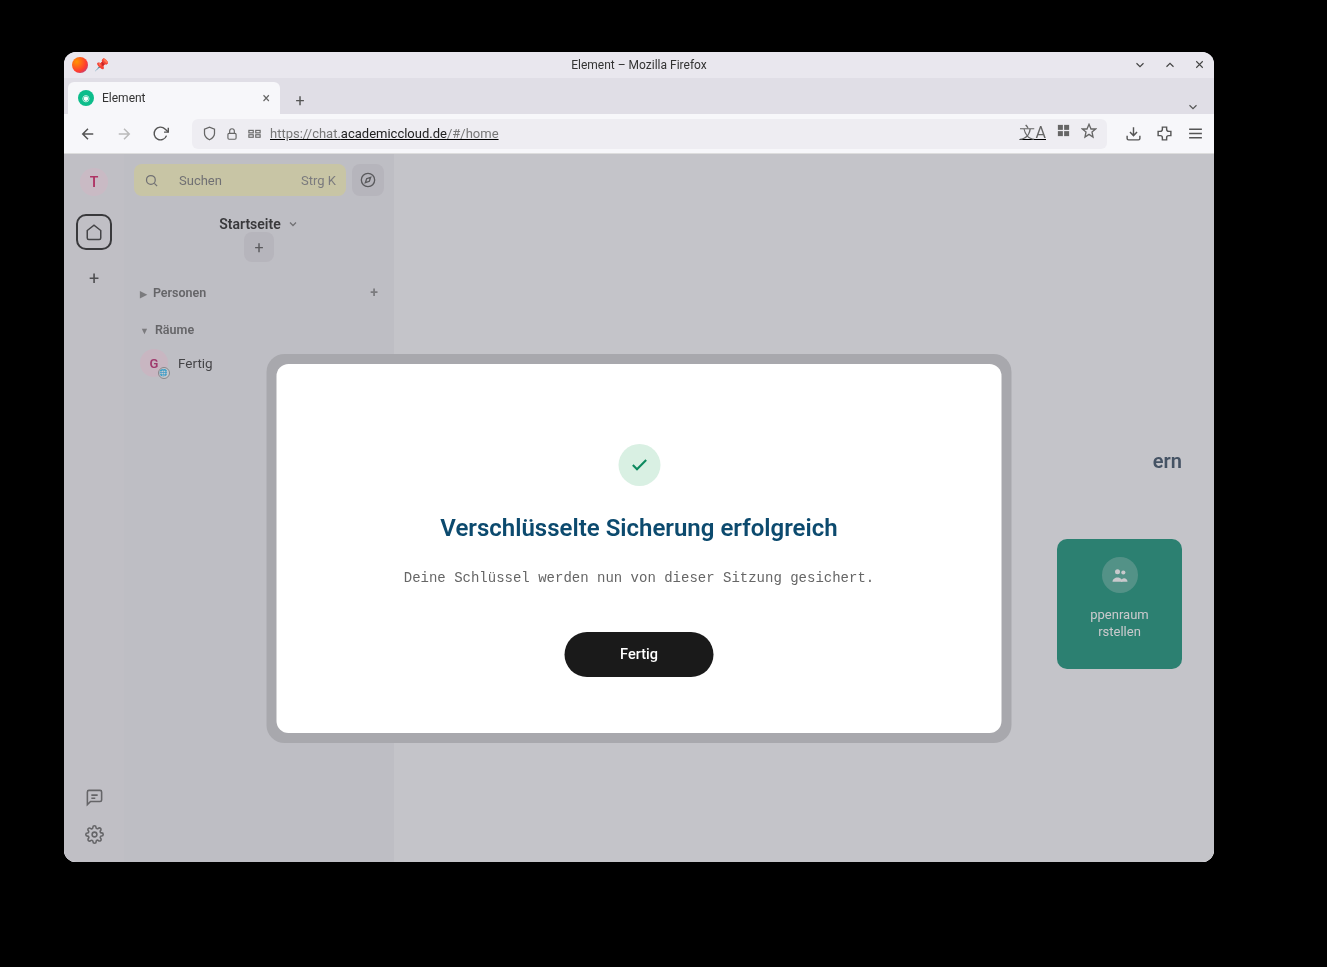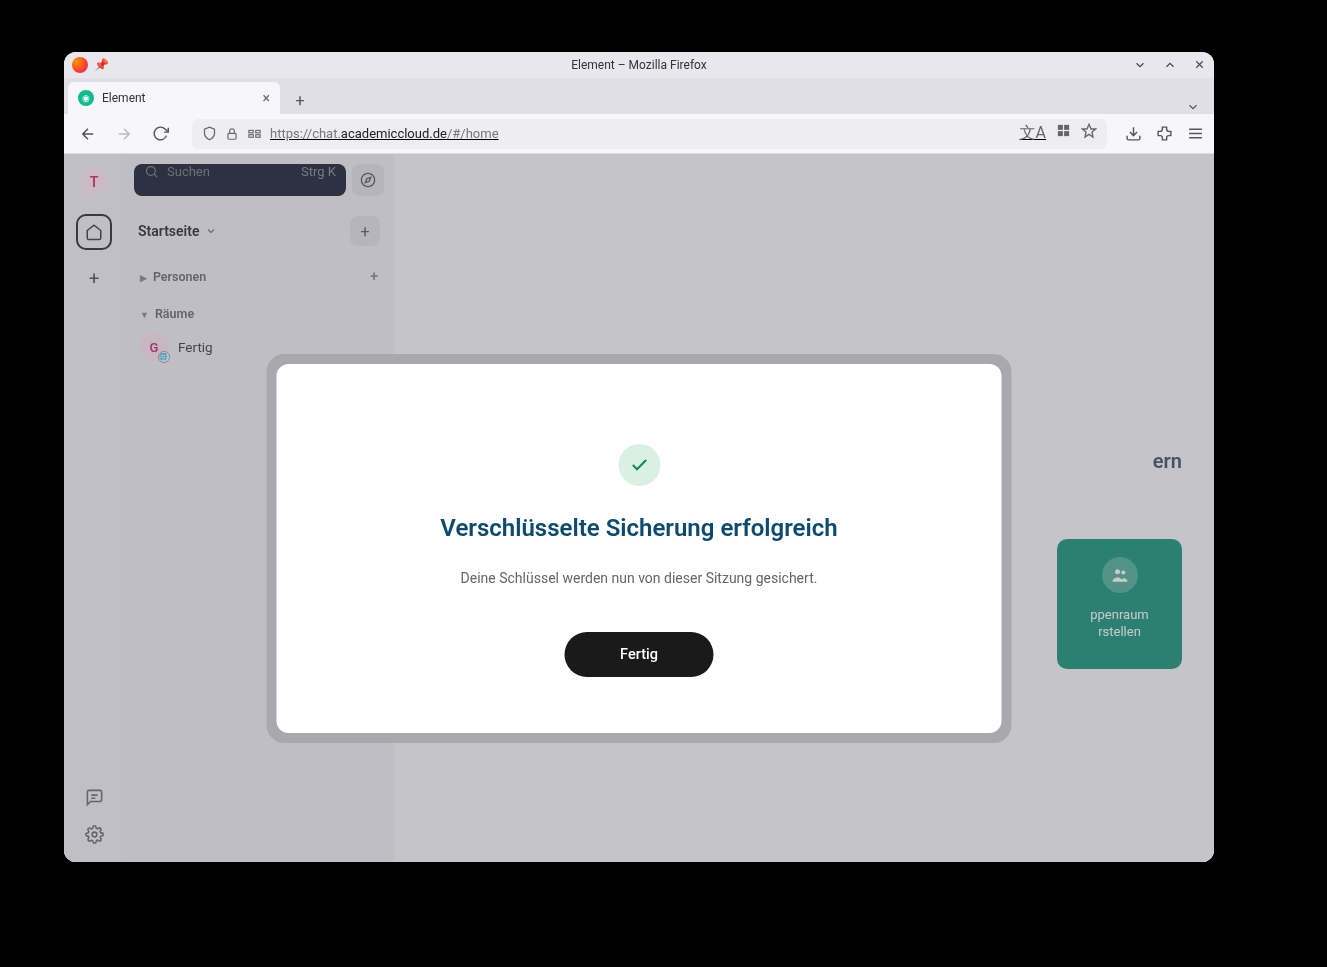--- a/index.html
+++ b/index.html
@@ -39,24 +39,24 @@
 .appbody { position: absolute; top: 102px; left: 0; right: 0; bottom: 0; display: flex; background: #f2f0f5; }
 .farleft { width: 60px; background: #f2f0f5; display: flex; flex-direction: column; align-items: center; padding-top: 14px; gap: 18px; }
 .avatar-sm { width: 28px; height: 28px; border-radius: 50%; background: #ffe8f3; color: #d81b60; display: flex; align-items: center; justify-content: center; font-weight: 600; font-size: 14px; }
 .home-btn { width: 36px; height: 36px; border: 2px solid #222; border-radius: 10px; display: flex; align-items: center; justify-content: center; background: #f2f0f5; cursor: pointer; }
 .plus-space { color: #444; font-size: 18px; cursor: pointer; }
 .farleft-bottom { margin-top: auto; margin-bottom: 18px; display: flex; flex-direction: column; gap: 18px; color: #666; }
 .farleft-bottom > * { cursor: pointer; }
 
 .roomlist { width: 270px; background: #efeef3; padding: 10px 10px; }
 .searchrow { display: flex; gap: 6px; }
-.searchbox { flex: 1; height: 32px; background: #0f172a; border-radius: 8px; display: flex; padding: 0 10px; gap: 8px; color: #777; font-size: 13px; }
+.searchbox { flex: 1; height: 32px; background: #fef9c3; border-radius: 8px; display: flex; align-items: center; padding: 0 10px; gap: 20px; color: #777; font-size: 13px; }
 .searchbox .kbd { margin-left: auto; font-size: 13px; color: #888; }
 .explore-btn { width: 32px; height: 32px; background: #e2e0e7; border-radius: 8px; display: flex; align-items: center; justify-content: center; color: #555; cursor: pointer; }
-.section-head { display: flex; align-items: center; justify-content: space-between; margin-top: 20px; padding: 0 4px; }
+.section-head { display: flex; align-items: center; justify-content: space-between; margin-top: 20px; padding: 0 4px; flex-direction: column; }
 .section-head .label { font-weight: 600; font-size: 14px; color: #222; display: flex; align-items: center; gap: 6px; }
 .section-head .add { width: 30px; height: 30px; background: #e2e0e7; border-radius: 8px; display: flex; align-items: center; justify-content: center; color: #555; cursor: pointer; }
 .subsection { margin-top: 22px; padding: 0 6px; display: flex; align-items: center; justify-content: space-between; font-size: 12.5px; font-weight: 600; color: #666; cursor: pointer; }
 .subsection .chev { margin-right: 6px; color: #888; font-size: 9px; }
 .subsection .subadd { color: #888; font-size: 14px; }
 .room-item { display: flex; align-items: center; gap: 10px; padding: 8px 6px; font-size: 13.5px; color: #333; border-radius: 6px; cursor: pointer; margin-top: 4px; }
 .room-item .ravatar { width: 28px; height: 28px; border-radius: 50%; background: #fde2ef; color: #c0256e; font-weight: 600; display: flex; align-items: center; justify-content: center; font-size: 13px; position: relative; }
 .room-item .ravatar .globe { position: absolute; right: -2px; bottom: -2px; width: 12px; height: 12px; border-radius: 50%; background: #fff; border: 1px solid #999; font-size: 7px; display:flex; align-items:center; justify-content:center; color:#666; }
 
 .main { flex: 1; position: relative; background: #f7f7fa; }
@@ -65,21 +65,21 @@
 .bgtext { position: absolute; top: 295px; right: 32px; color: #354a60; font-weight: 600; font-size: 20px; }
 .bgcard { position: absolute; top: 385px; right: 32px; width: 125px; height: 130px; background: #0f8f73; border-radius: 10px; color: #fff; padding: 18px 10px; text-align: center; font-size: 13px; line-height: 1.3; }
 .bgcard .cicon { width: 36px; height: 36px; border-radius: 50%; background: rgba(255,255,255,0.25); margin: 0 auto 14px; display: flex; align-items: center; justify-content: center; }
 
 
 .modal-shadow { position: absolute; top: 0; left: 0; right: 0; bottom: 0; background: rgba(100,100,110,0.35); }
 .modal-outer { position: absolute; top: 200px; left: 50%; transform: translateX(-50%); width: 745px; background: #a8a8ad; border-radius: 18px; padding: 10px; }
 .modal { width: 100%; background: #fff; border-radius: 12px; padding: 80px 40px 56px; text-align: center; }
 .check-badge { width: 42px; height: 42px; border-radius: 50%; background: #d9f0e3; margin: 0 auto 28px; display: flex; align-items: center; justify-content: center; }
 .modal h2 { font-size: 24px; color: #0c4a6e; font-weight: 600; margin-bottom: 28px; }
-.modal p { font-size: 14px; color: #666; margin-bottom: 46px; }
+.modal p { font-size: 14px; color: #666; margin-bottom: 46px; font-family: Liberation Mono, monospace; }
 .done-btn { background: #1a1a1a; color: #fff; border: none; border-radius: 24px; padding: 14px 56px; font-size: 14.5px; font-weight: 500; cursor: pointer; }
 
 svg { display: block; }
 </style>
 </head>
 <body>
 
 <div class="window">
 
   <div class="titlebar">

